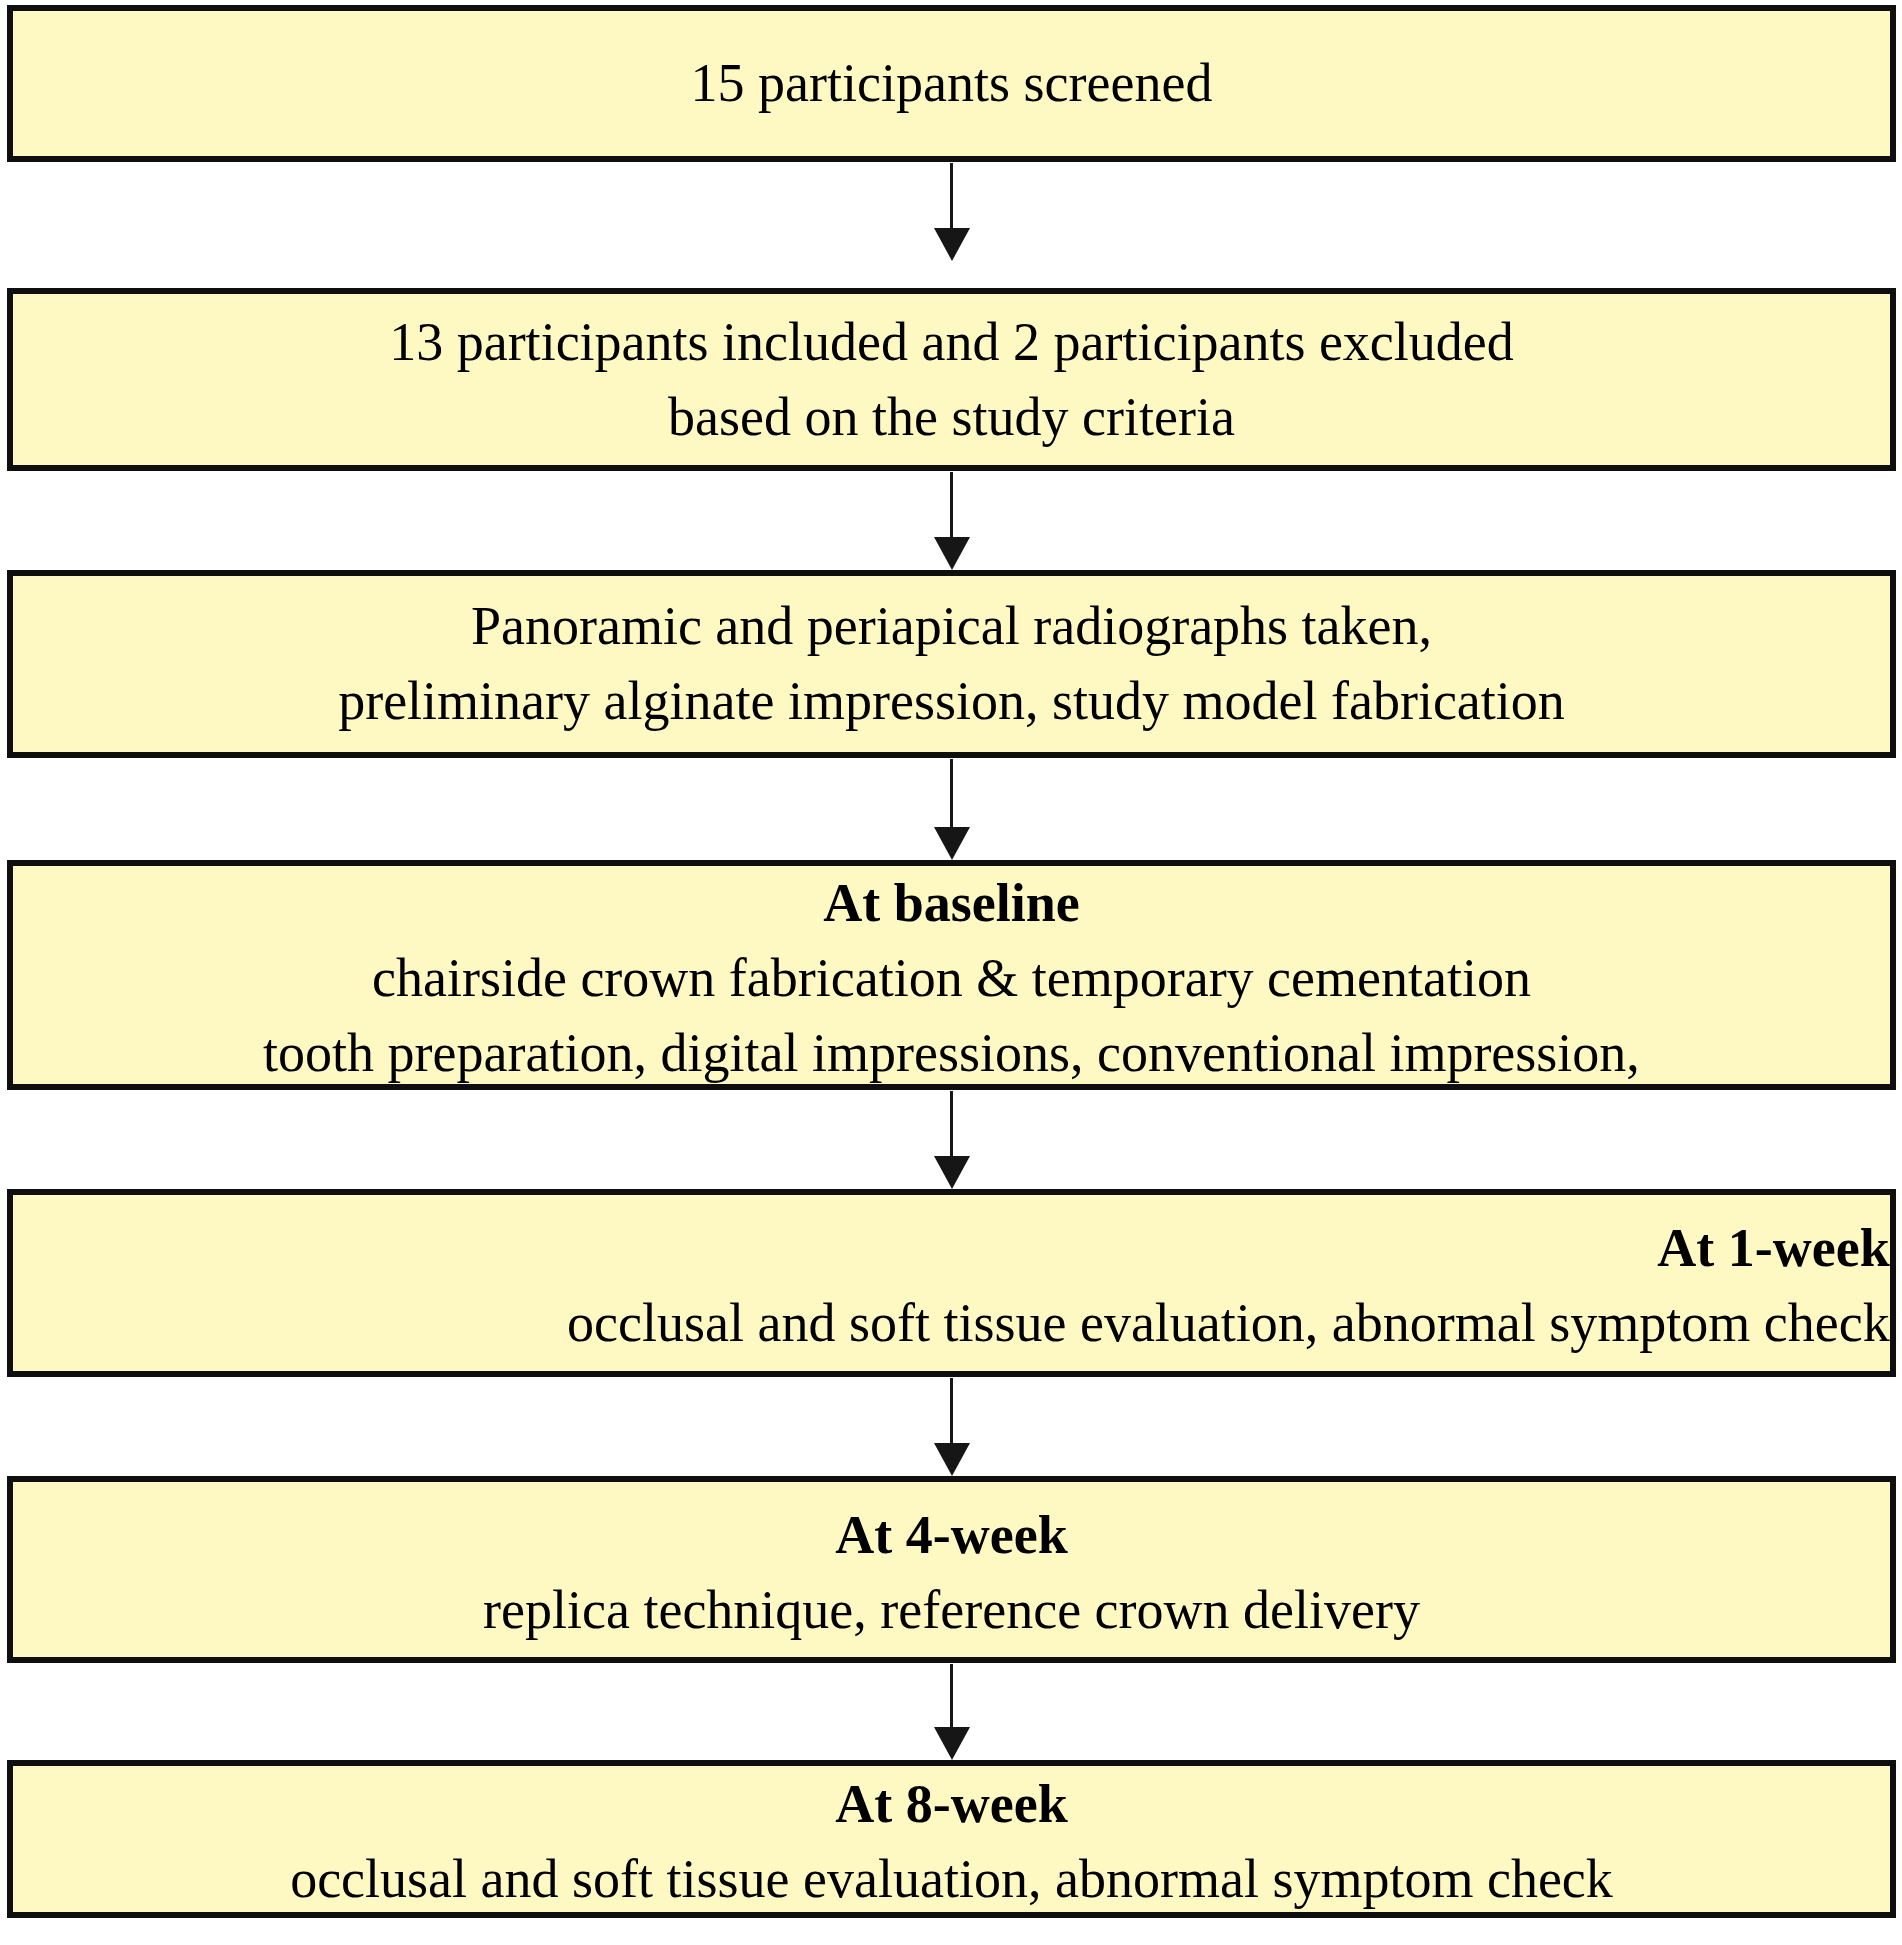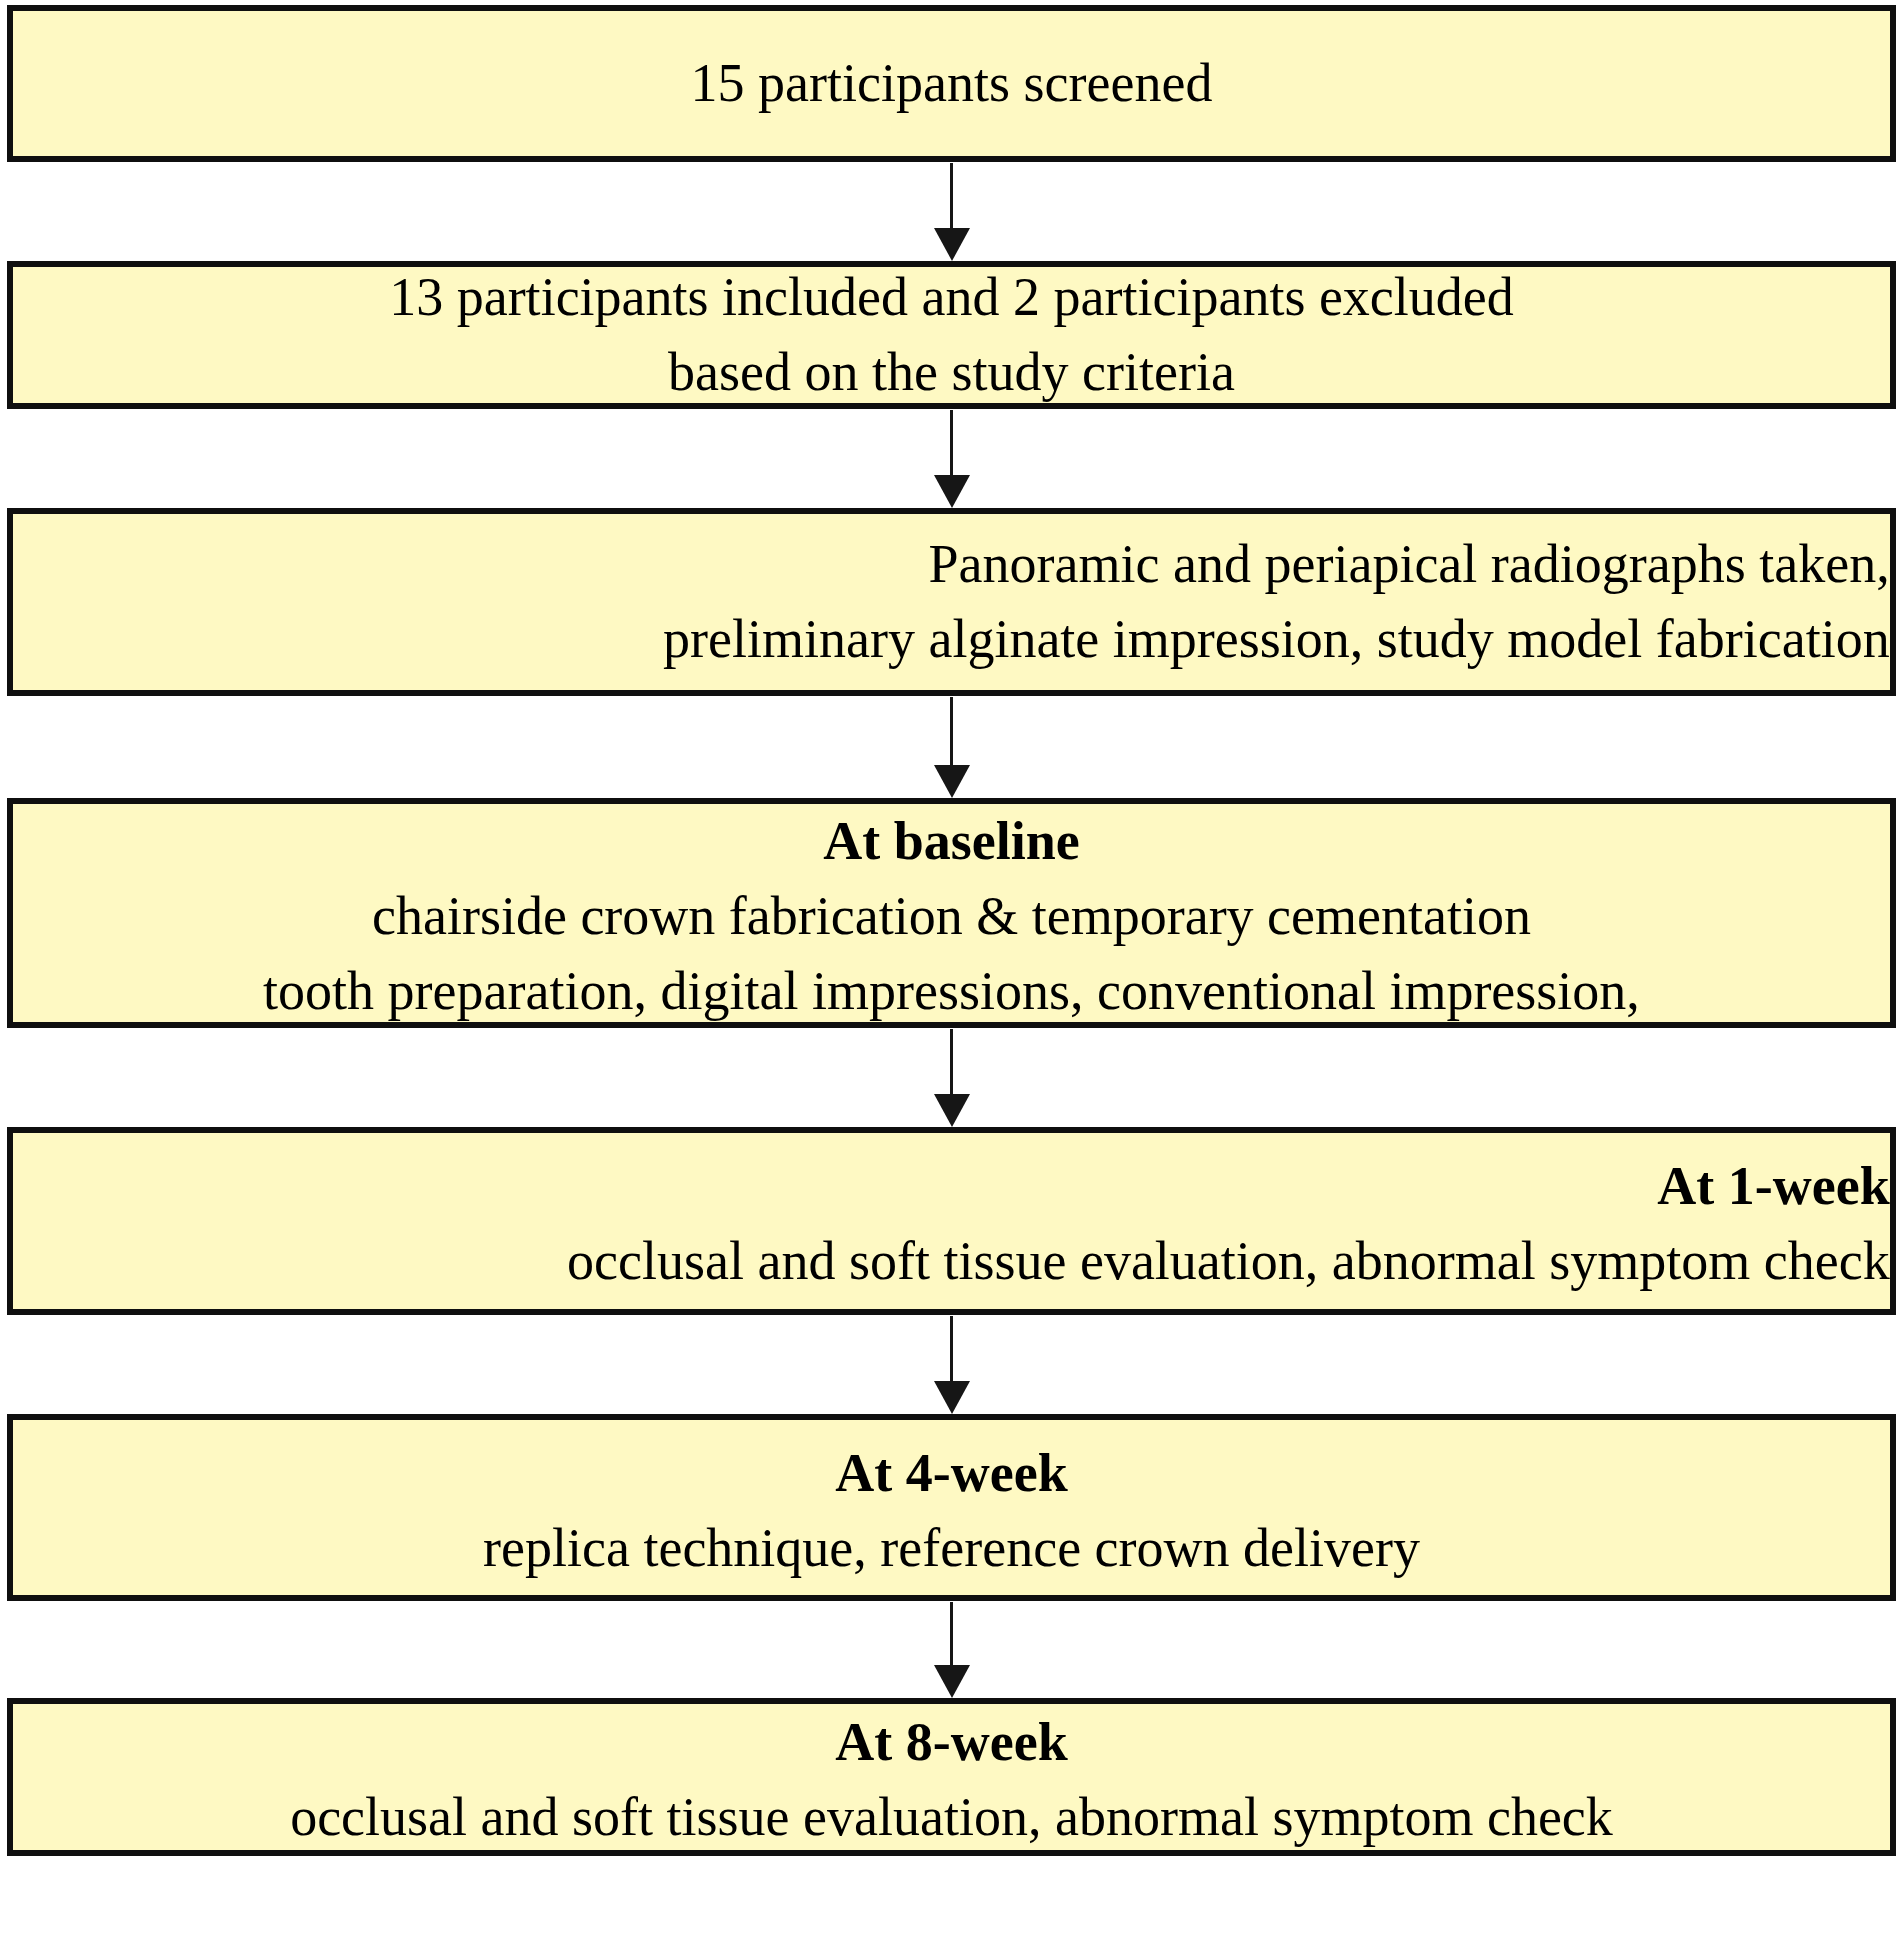--- a/index.html
+++ b/index.html
@@ -37,22 +37,22 @@
   }
   .box .heading {
     font-weight: bold;
     white-space: nowrap;
     margin-top: 6px;
   }
   .box .line-text {
     white-space: nowrap;
   }
   .b1 { height: 157px; }
-  .b2 { height: 148px; }
-  .b3 { height: 188px; align-items: flex-end; }
+  .b2 { height: 183px; margin-top: 27px; }
+  .b3 { height: 188px; }
   .b4 { height: 230px; }
   .b5 { height: 188px; align-items: flex-end; }
   .b6 { height: 187px; }
   .b7 { height: 158px; text-align: right; }
   .arrow {
     flex: 0 0 auto;
     height: 99px;
     display: flex;
     flex-direction: column;
     align-items: center;

